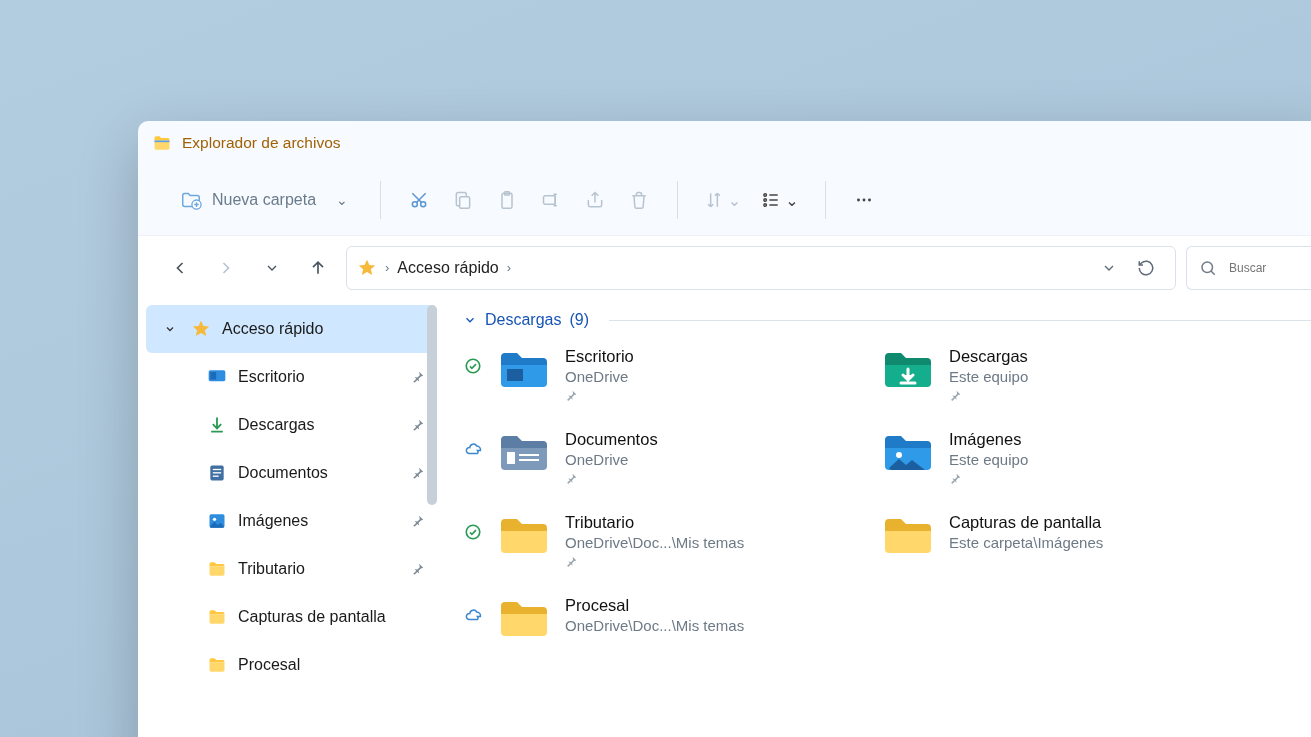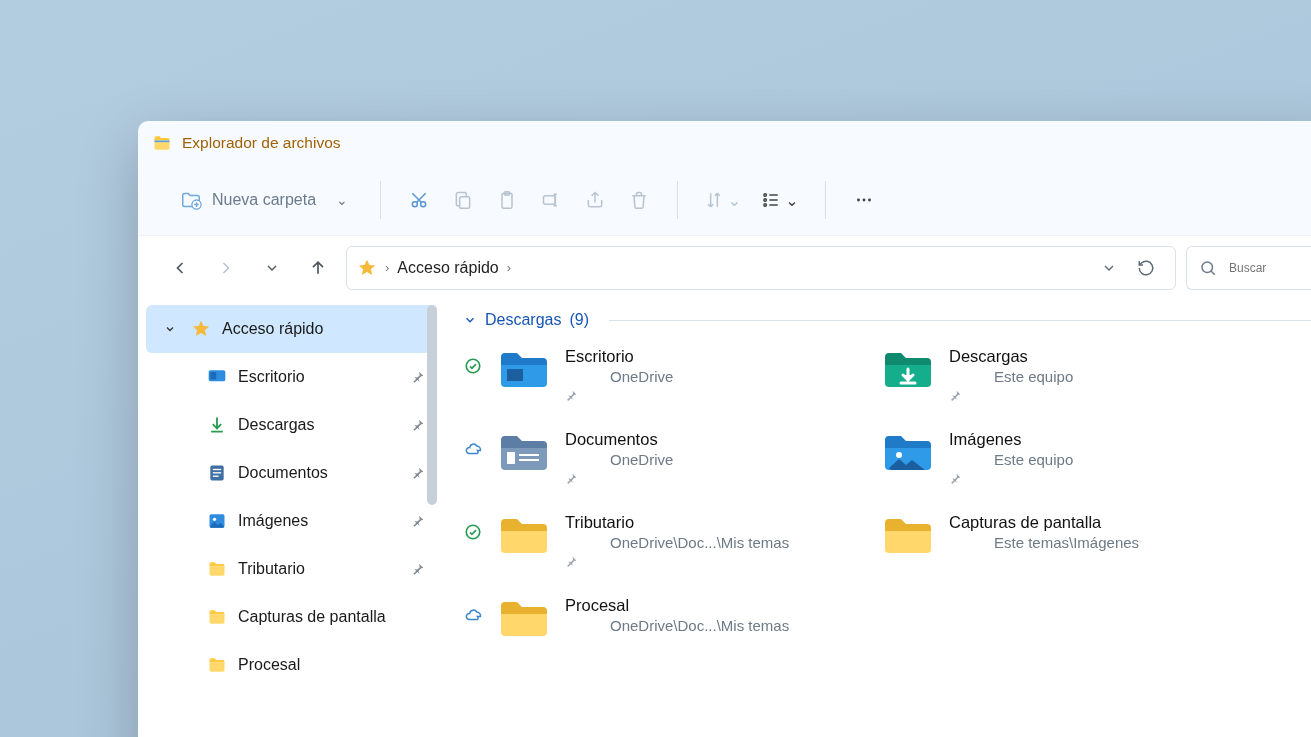--- a/index.html
+++ b/index.html
@@ -105,21 +105,21 @@
     cursor: pointer;
   }
   .folder-item .badge {
     width: 20px; display: flex; align-items: center; justify-content: center; margin-top: 10px;
     color: #2a9a52;
   }
   .folder-item .badge.cloud { color: #3a87cf; }
   .folder-item .thumb { width: 54px; height: 44px; }
   .folder-item .meta { display: flex; flex-direction: column; gap: 2px; }
   .folder-item .name { font-size: 16.5px; color: #111; }
-  .folder-item .sub  { font-size: 15px; color: #6d7a86; margin-left: 45px; }
+  .folder-item .sub  { font-size: 15px; color: #6d7a86; }
   .folder-item .pin  { color: #9aa5b0; font-size: 14px; margin-top: 2px; }
   svg { display: block; }
 </style>
 </head>
 <body>
 
 <div class="window">
 
   <div class="titlebar">
     <span class="app-icon">
@@ -533,21 +533,21 @@
           <div class="folder-item">
             <span class="badge "></span>
             <span class="thumb">
               <svg width="54" height="44" viewBox="0 0 54 44">
                 <path fill="#e9b22e" d="M4 10a4 4 0 0 1 4-4h12l5 5h21a4 4 0 0 1 4 4v3H4z"></path>
                 <path fill="#ffd76b" d="M4 18h46v18a4 4 0 0 1-4 4H8a4 4 0 0 1-4-4z"></path>
               </svg>
             </span>
             <span class="meta">
               <span class="name">Capturas de pantalla</span>
-              <span class="sub">Este temas\Imágenes</span>
+              <span class="sub">Este carpeta\Imágenes</span>
             </span>
           </div>
           <div class="folder-item">
             <span class="badge cloud">
               <svg width="18" height="18" viewBox="0 0 24 24" fill="none" stroke="#3a87cf" stroke-width="2">
                 <path d="M7 18a4 4 0 1 1 .7-7.96A5 5 0 0 1 17 8a5 5 0 0 1 4.9 6H18a3 3 0 0 1 0 4z"></path>
               </svg>
             </span>
             <span class="thumb">
               <svg width="54" height="44" viewBox="0 0 54 44">

